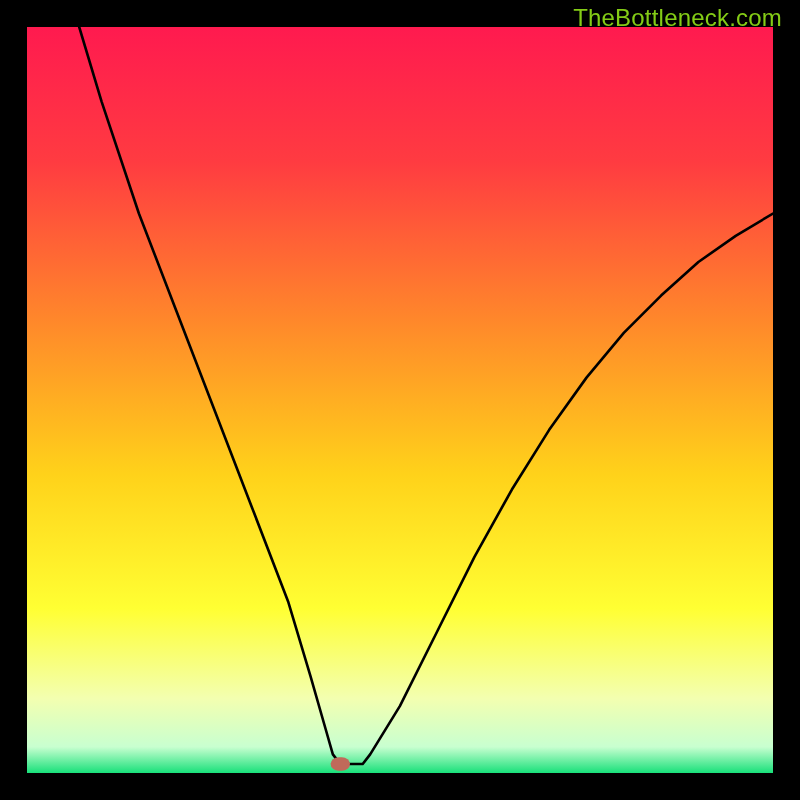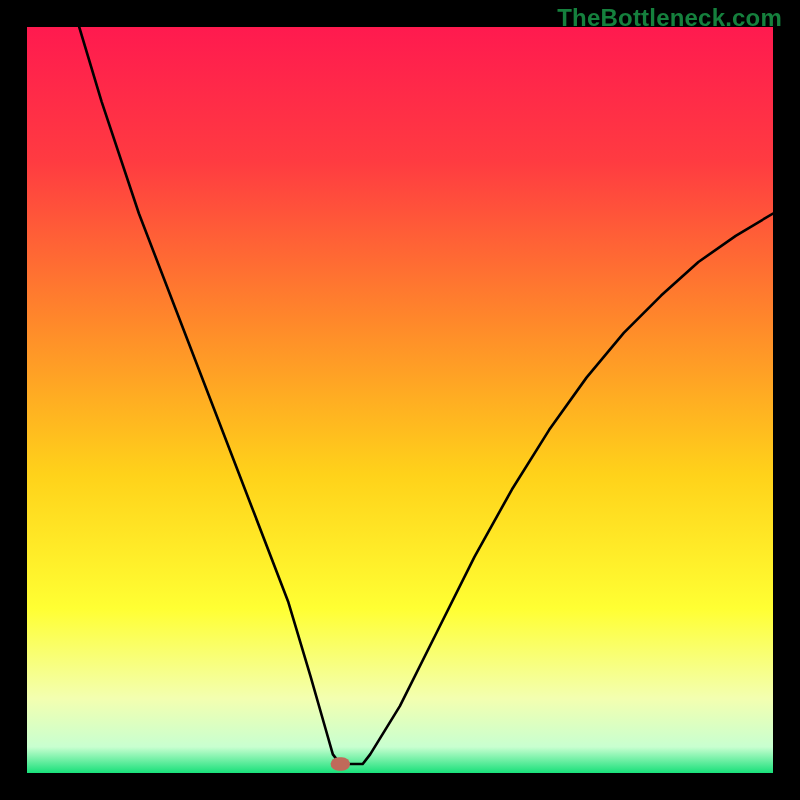--- a/index.html
+++ b/index.html
@@ -17,22 +17,22 @@
     width: 800px;
     height: 800px;
     background: #000000;
   }
   .watermark {
     position: absolute;
     top: 4px;
     right: 18px;
     font-family: Arial, Helvetica, sans-serif;
     font-size: 24px;
-    font-weight: bold;
-    color: #15803d;
+    font-weight: normal;
+    color: #84cc16;
     letter-spacing: 0.2px;
   }
   svg.plot {
     position: absolute;
     left: 27px;
     top: 27px;
     width: 746px;
     height: 746px;
     display: block;
   }

